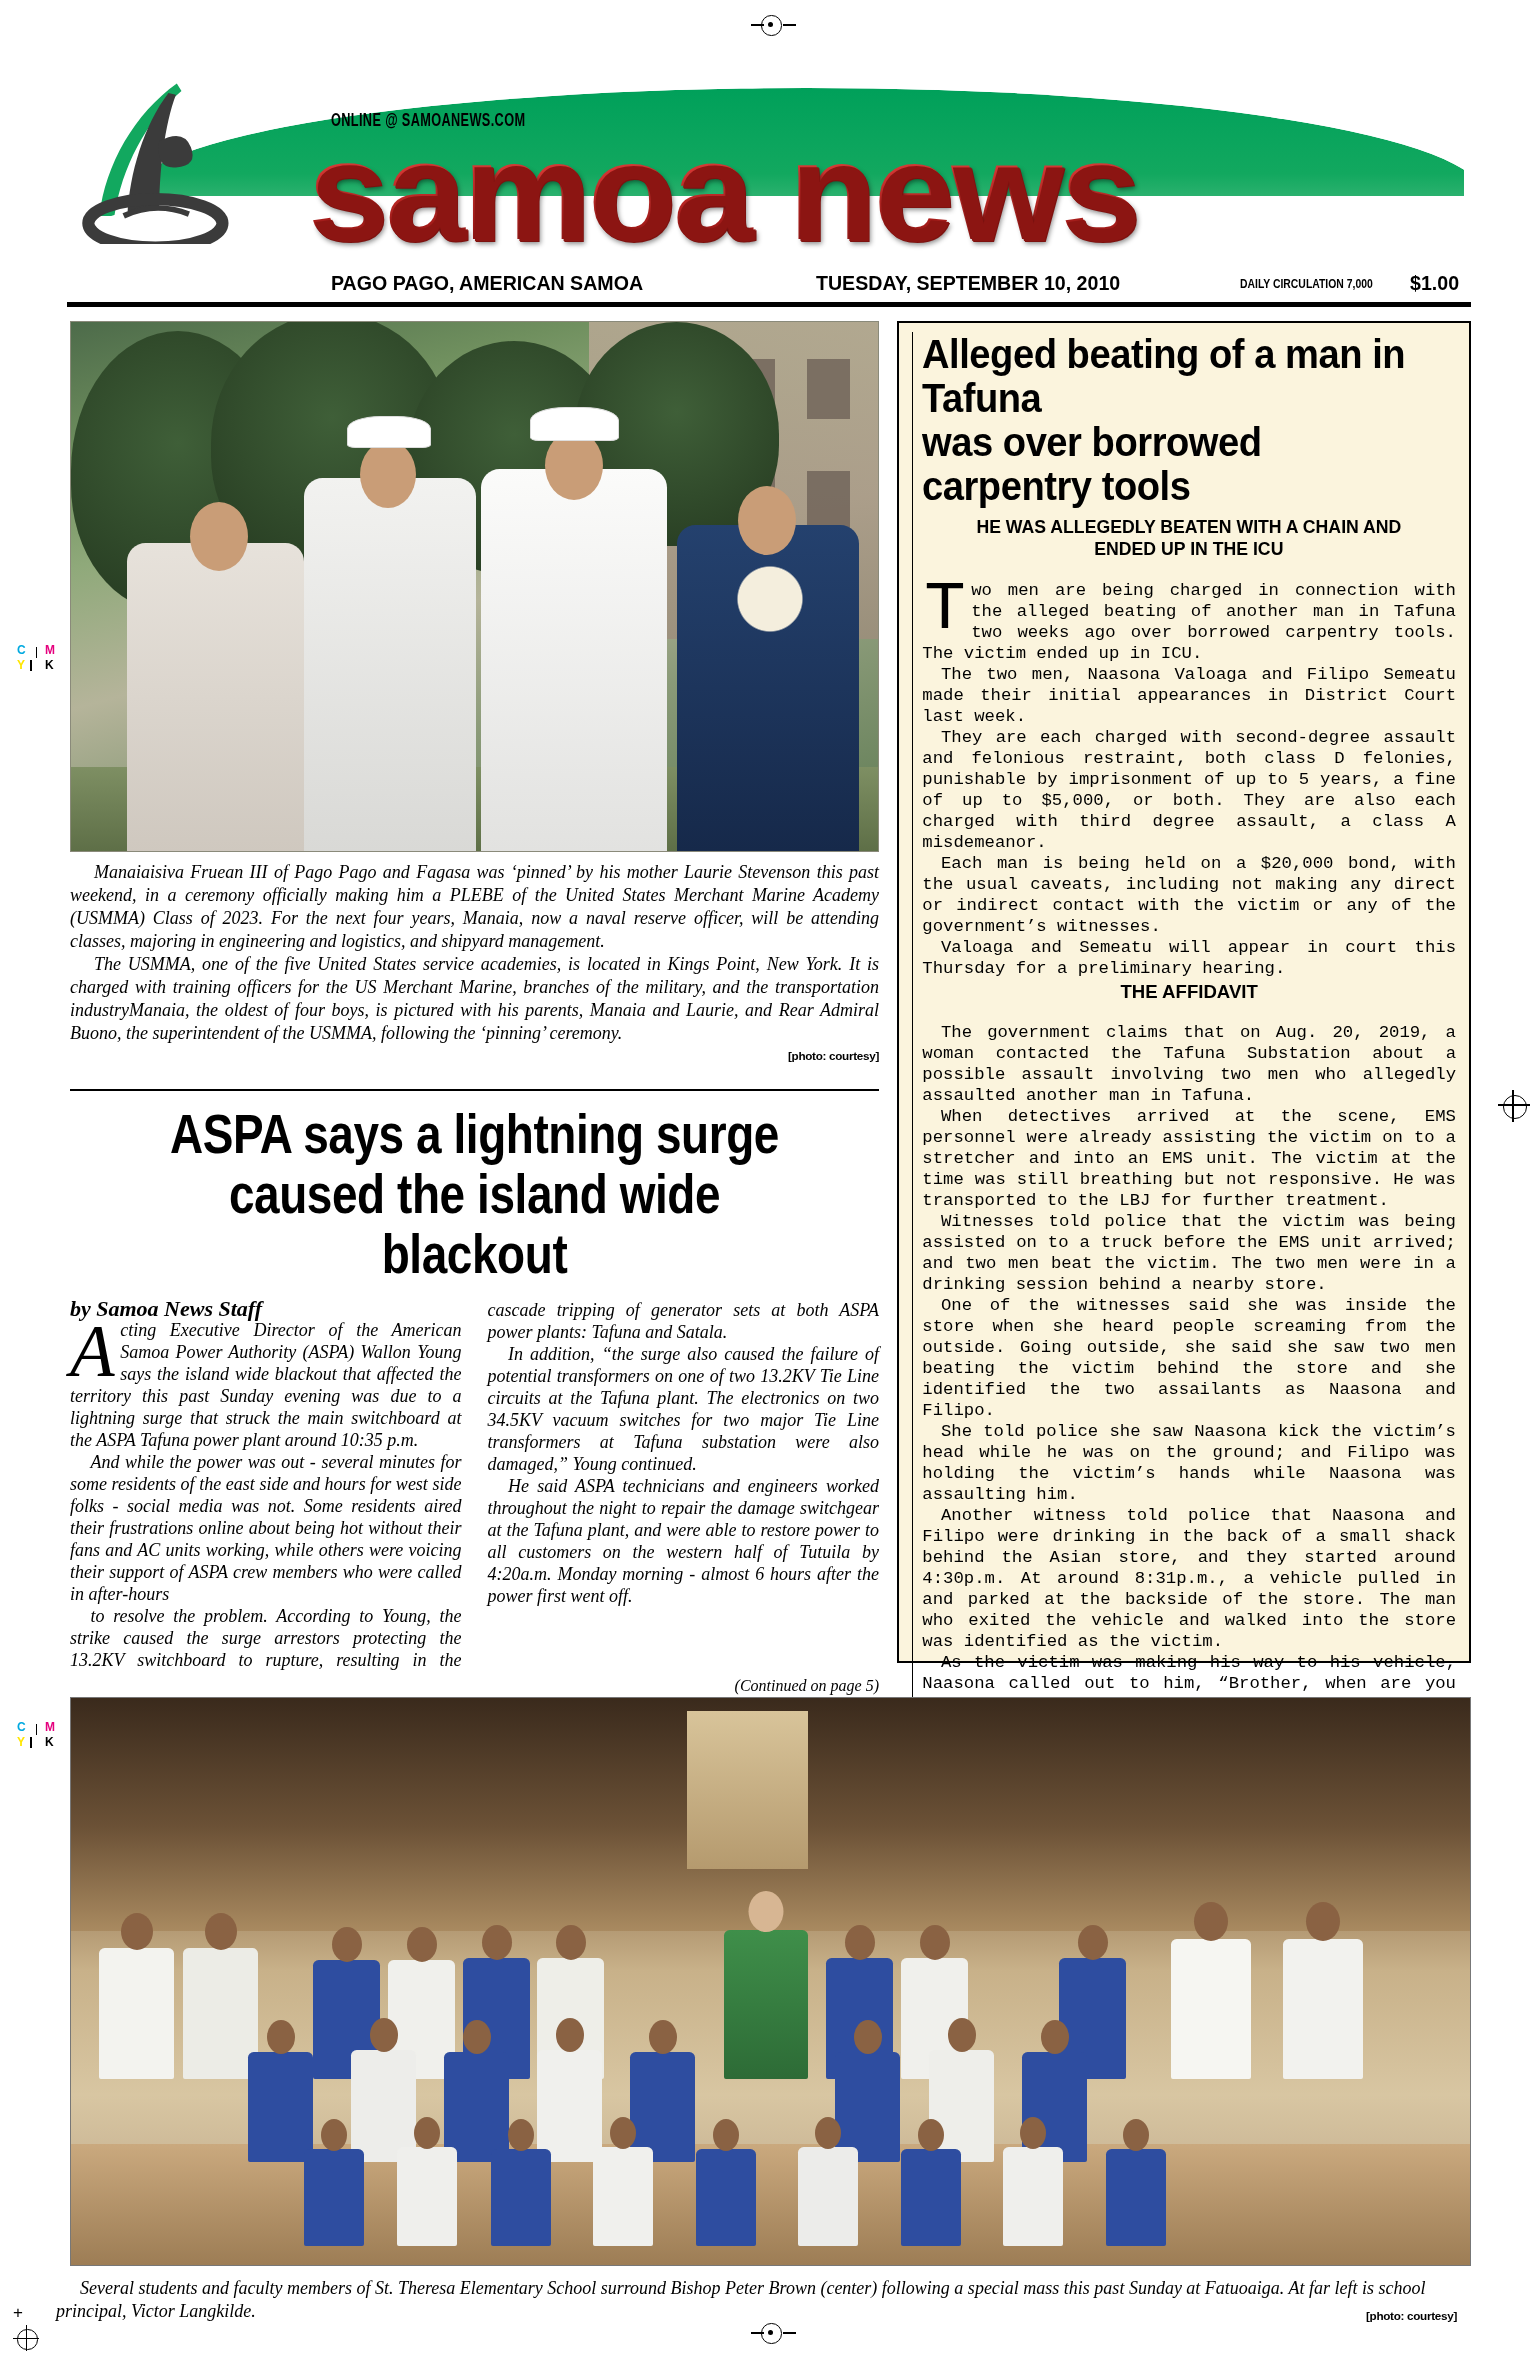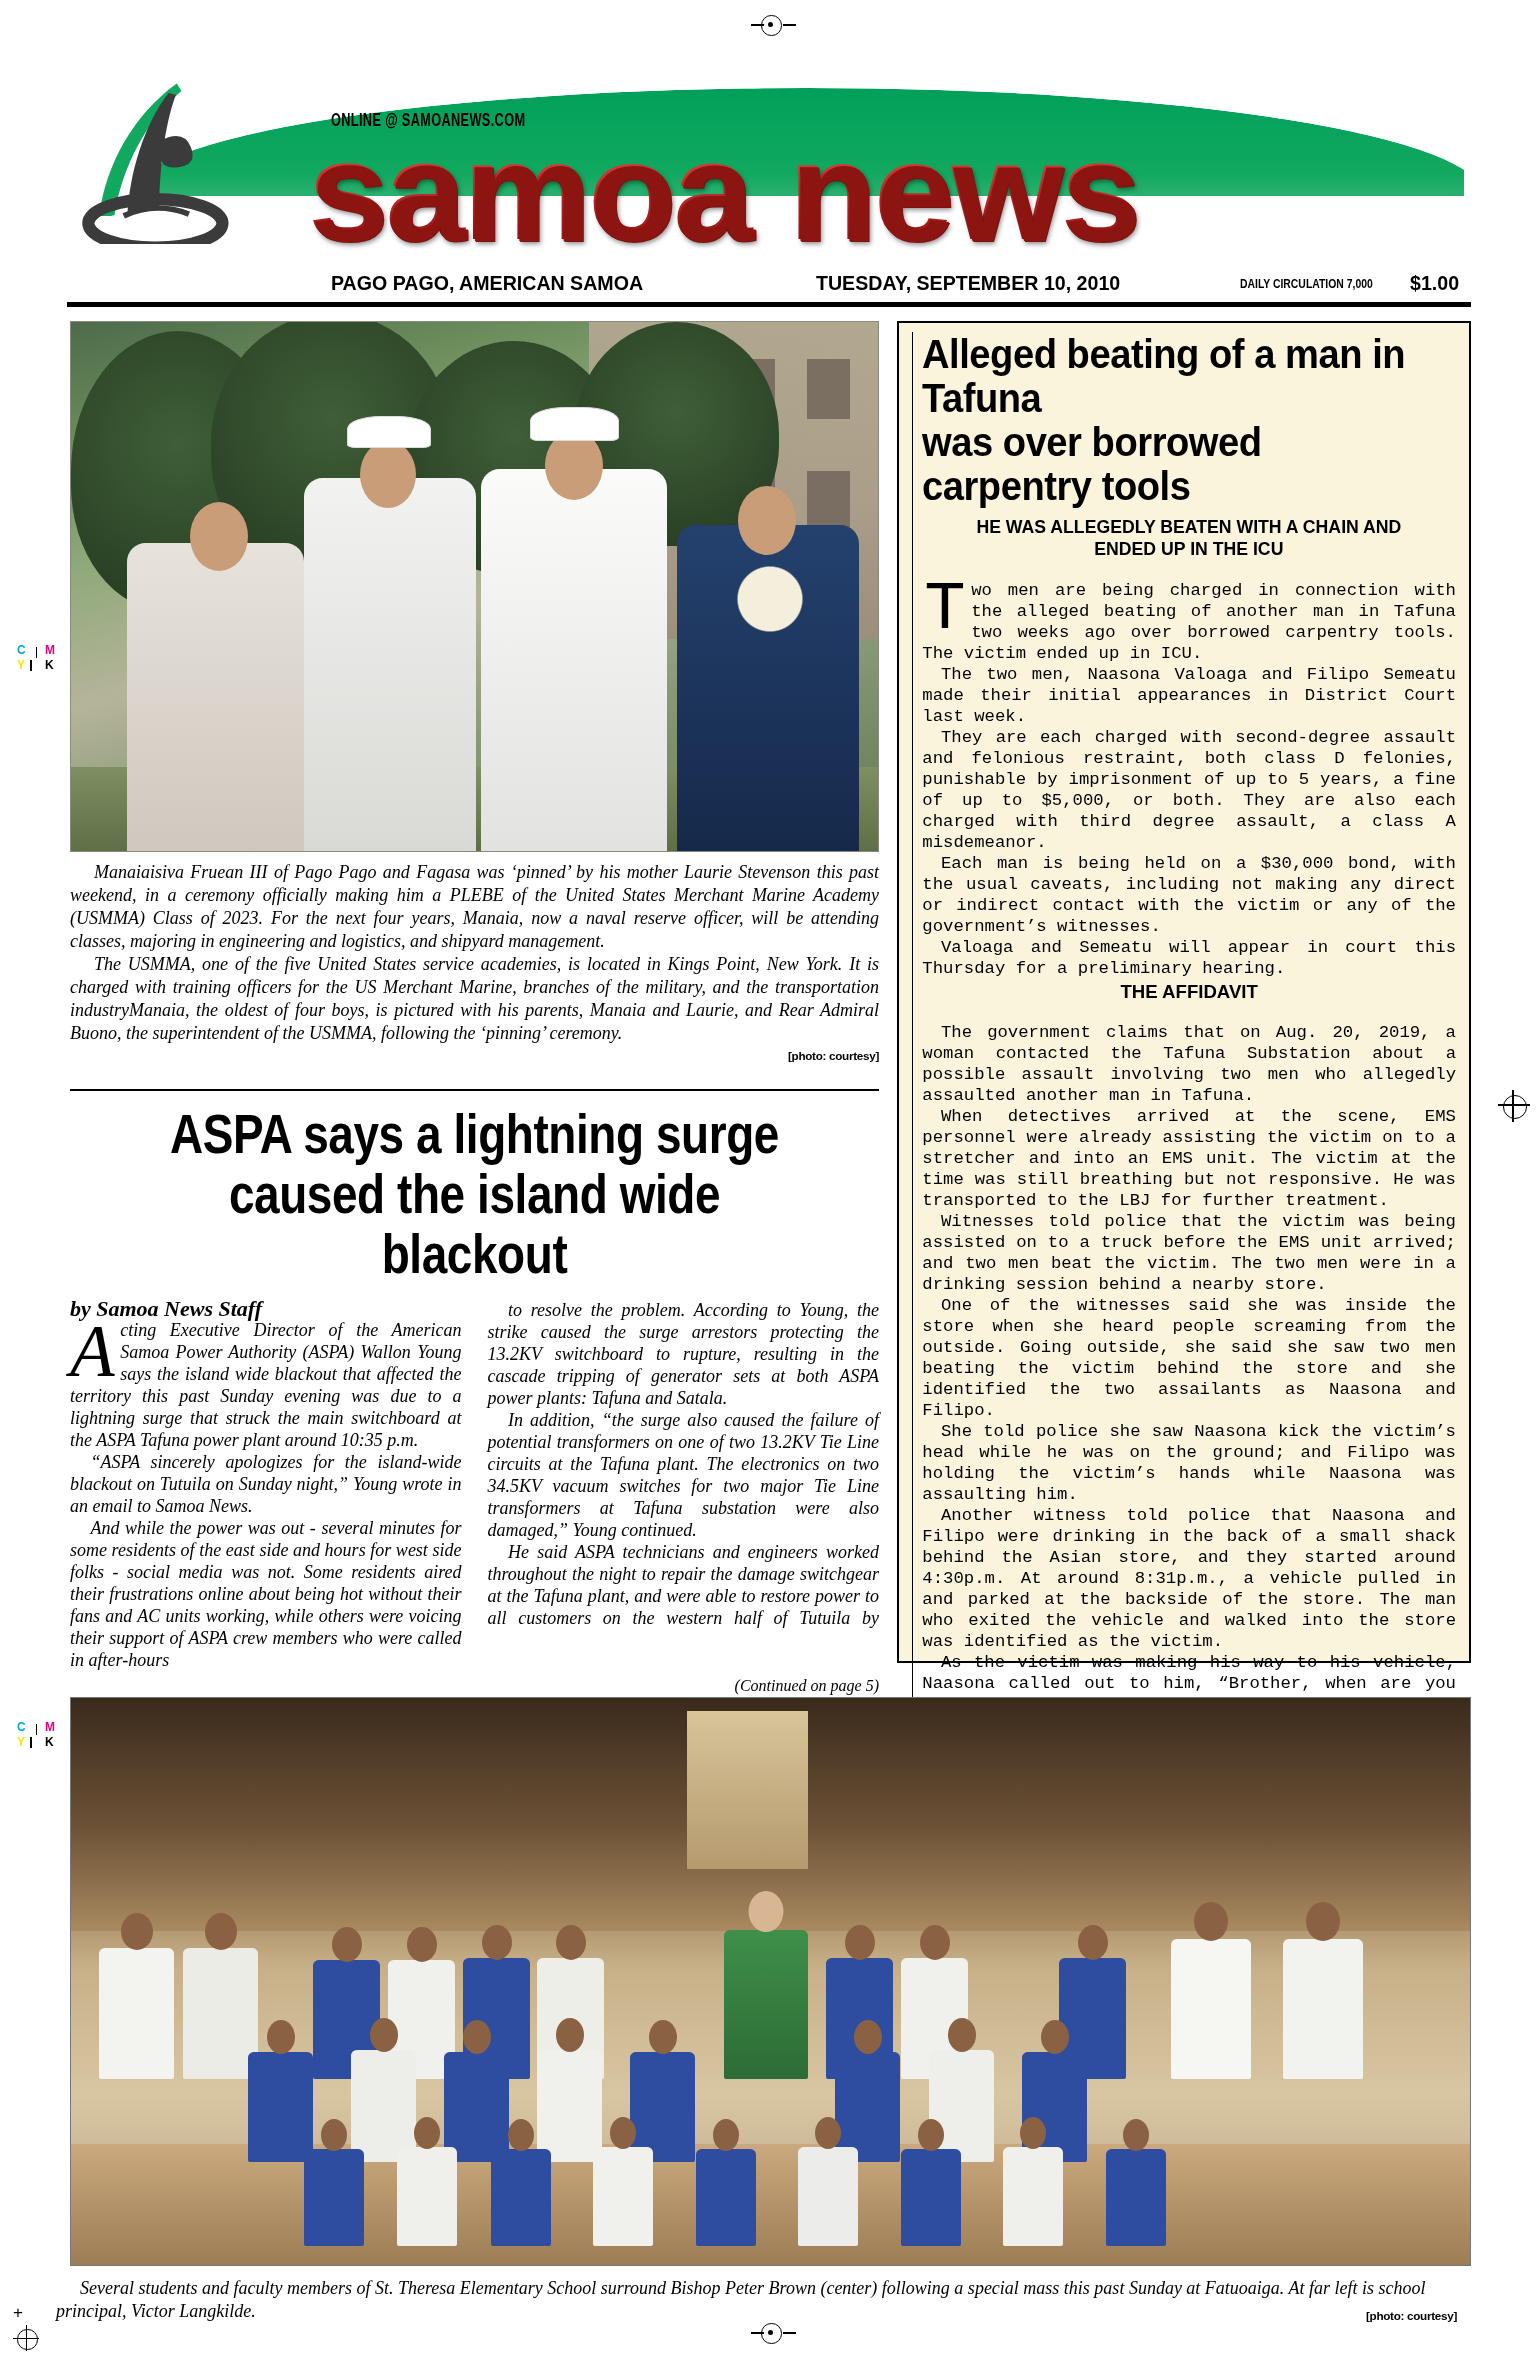--- a/index.html
+++ b/index.html
@@ -311,21 +311,20 @@
 
     <div class="aspa-head" style="margin-top:13px;">
       <div>ASPA says a lightning surge</div>
       <div>caused the island wide blackout</div>
     </div>
 
     <div class="body2col" style="margin-top:15px;height:373px;">
       <div class="byline">by Samoa News Staff</div>
       <div class="bodytext">
         <p class="nodent dropcap">Acting Executive Director of the American Samoa Power Authority (ASPA) Wallon Young says the island wide blackout that affected the territory this past Sunday evening was due to a lightning surge that struck the main switchboard at the ASPA Tafuna power plant around 10:35 p.m.</p>
-        <p>“ASPA sincerely apologizes for the island-wide blackout on Tutuila on Sunday night,” Young wrote in an email to Samoa News.</p>
         <p>And while the power was out - several minutes for some residents of the east side and hours for west side folks - social media was not. Some residents aired their frustrations online about being hot without their fans and AC units working, while others were voicing their support of ASPA crew members who were called in after-hours</p>
         <p>to resolve the problem. According to Young, the strike caused the surge arrestors protecting the 13.2KV switchboard to rupture, resulting in the cascade tripping of generator sets at both ASPA power plants: Tafuna and Satala.</p>
         <p>In addition, “the surge also caused the failure of potential transformers on one of two 13.2KV Tie Line circuits at the Tafuna plant. The electronics on two 34.5KV vacuum switches for two major Tie Line transformers at Tafuna substation were also damaged,” Young continued.</p>
         <p>He said ASPA technicians and engineers worked throughout the night to repair the damage switchgear at the Tafuna plant, and were able to restore power to all customers on the western half of Tutuila by 4:20a.m. Monday morning - almost 6 hours after the power first went off.</p>
       </div>
     </div>
 
     <div class="contd" style="margin-top:5.6px;">(Continued on page 5)</div>
   </div>
 
@@ -340,21 +339,21 @@
       <div class="r-sub">
         <div>HE WAS ALLEGEDLY BEATEN WITH A CHAIN AND</div>
         <div>ENDED UP IN THE ICU</div>
       </div>
 
 
       <div class="r-body">
         <p class="dropcap" style="text-indent:0;">Two men are being charged in connection with the alleged beating of another man in Tafuna two weeks ago over borrowed carpentry tools. The victim ended up in ICU.</p>
         <p>The two men, Naasona Valoaga and Filipo Semeatu made their initial appearances in District Court last week.</p>
         <p>They are each charged with second-degree assault and felonious restraint, both class D felonies, punishable by imprisonment of up to 5 years, a fine of up to $5,000, or both. They are also each charged with third degree assault, a class A misdemeanor.</p>
-        <p>Each man is being held on a $30,000 bond, with the usual caveats, including not making any direct or indirect contact with the victim or any of the government’s witnesses.</p>
+        <p>Each man is being held on a $20,000 bond, with the usual caveats, including not making any direct or indirect contact with the victim or any of the government’s witnesses.</p>
         <p>Valoaga and Semeatu will appear in court this Thursday for a preliminary hearing.</p>
       </div>
 
       <div class="r-section">THE AFFIDAVIT</div>
 
       <div class="r-body">
         <p>The government claims that on Aug. 20, 2019, a woman contacted the Tafuna Substation about a possible assault involving two men who allegedly assaulted another man in Tafuna.</p>
         <p>When detectives arrived at the scene, EMS personnel were already assisting the victim on to a stretcher and into an EMS unit. The victim at the time was still breathing but not responsive. He was transported to the LBJ for further treatment.</p>
         <p>Witnesses told police that the victim was being assisted on to a truck before the EMS unit arrived; and two men beat the victim. The two men were in a drinking session behind a nearby store.</p>
         <p>One of the witnesses said she was inside the store when she heard people screaming from the outside. Going outside, she said she saw two men beating the victim behind the store and she identified the two assailants as Naasona and Filipo.</p>

